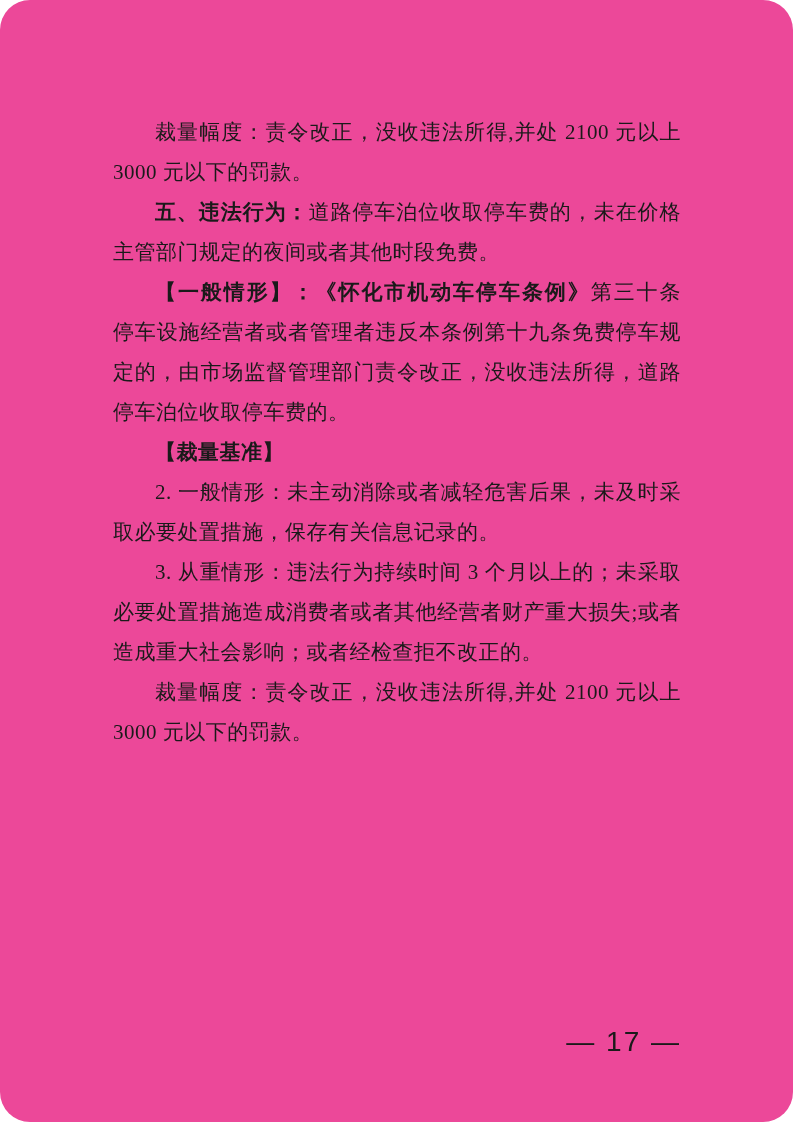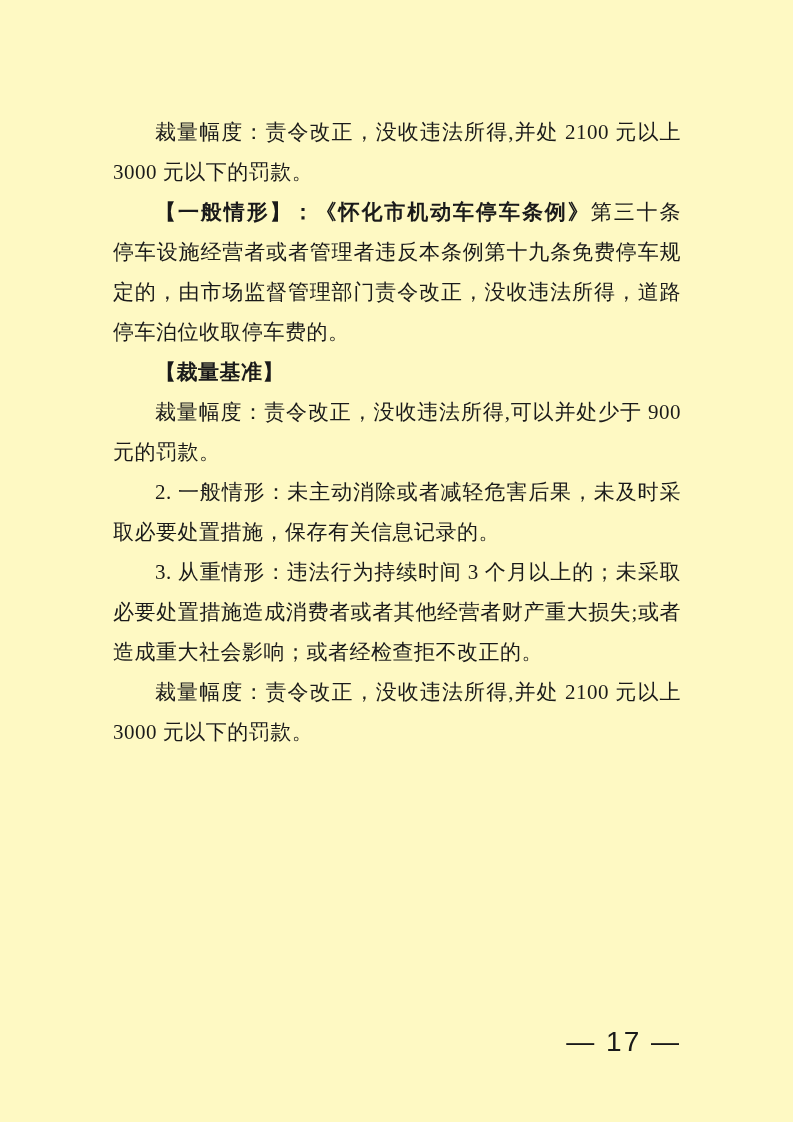--- a/index.html
+++ b/index.html
@@ -11,21 +11,22 @@
     height: 1122px;
     background: #ffffff;
     font-family: "Liberation Serif", serif;
     color: #1a1a1a;
     position: relative;
     overflow: hidden;
   }
   .page {
     position: absolute;
     inset: 0;
-    background: #fef9c3;
+    background: #ec4899;
+    border-radius: 30px;
   }
   .content {
     position: absolute;
     left: 113px;
     top: 112px;
     width: 568px;
   }
   .para {
     margin: 0;
     font-size: 21px;
@@ -49,23 +50,23 @@
     letter-spacing: 2px;
     font-family: Liberation Sans, sans-serif;
   }
 </style>
 </head>
 <body>
 
 <div class="page">
   <div class="content" id="paragraphs">
       <p class="para"><span>裁量幅度：责令改正，没收违法所得,并处 2100 元以上 3000 元以下的罚款。</span></p>
+      <p class="para"><span class="lead">五、违法行为：</span><span>道路停车泊位收取停车费的，未在价格主管部门规定的夜间或者其他时段免费。</span></p>
       <p class="para"><span class="lead">【一般情形】：《怀化市机动车停车条例》</span><span>第三十条　停车设施经营者或者管理者违反本条例第十九条免费停车规定的，由市场监督管理部门责令改正，没收违法所得，道路停车泊位收取停车费的。</span></p>
       <p class="para"><span class="lead">【裁量基准】</span></p>
-      <p class="para"><span>裁量幅度：责令改正，没收违法所得,可以并处少于 900 元的罚款。</span></p>
       <p class="para"><span>2. 一般情形：未主动消除或者减轻危害后果，未及时采取必要处置措施，保存有关信息记录的。</span></p>
       <p class="para"><span>3. 从重情形：违法行为持续时间 3 个月以上的；未采取必要处置措施造成消费者或者其他经营者财产重大损失;或者造成重大社会影响；或者经检查拒不改正的。</span></p>
       <p class="para"><span>裁量幅度：责令改正，没收违法所得,并处 2100 元以上 3000 元以下的罚款。</span></p>
     </div>
   <div class="footer">
     <span>— 17 —</span>
   </div>
 </div>
 
 </body></html>

